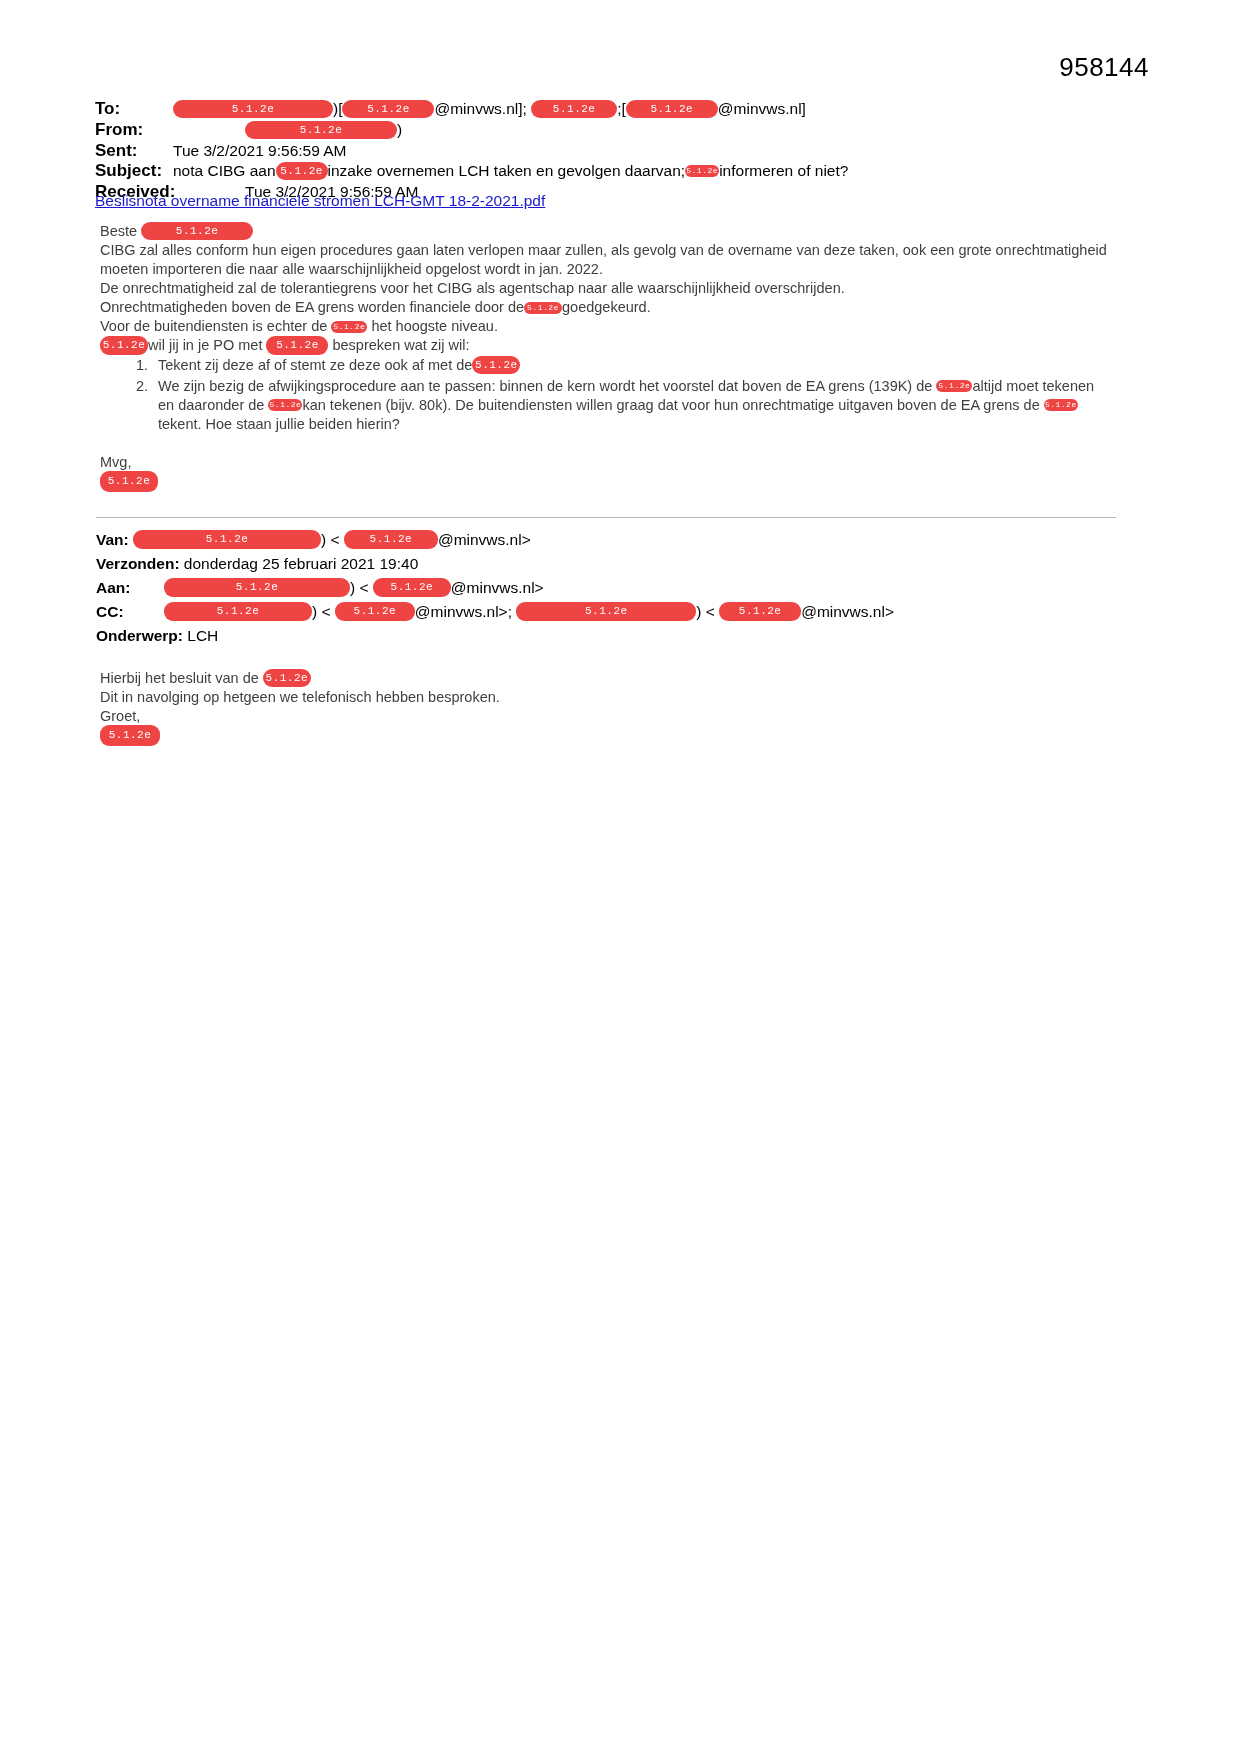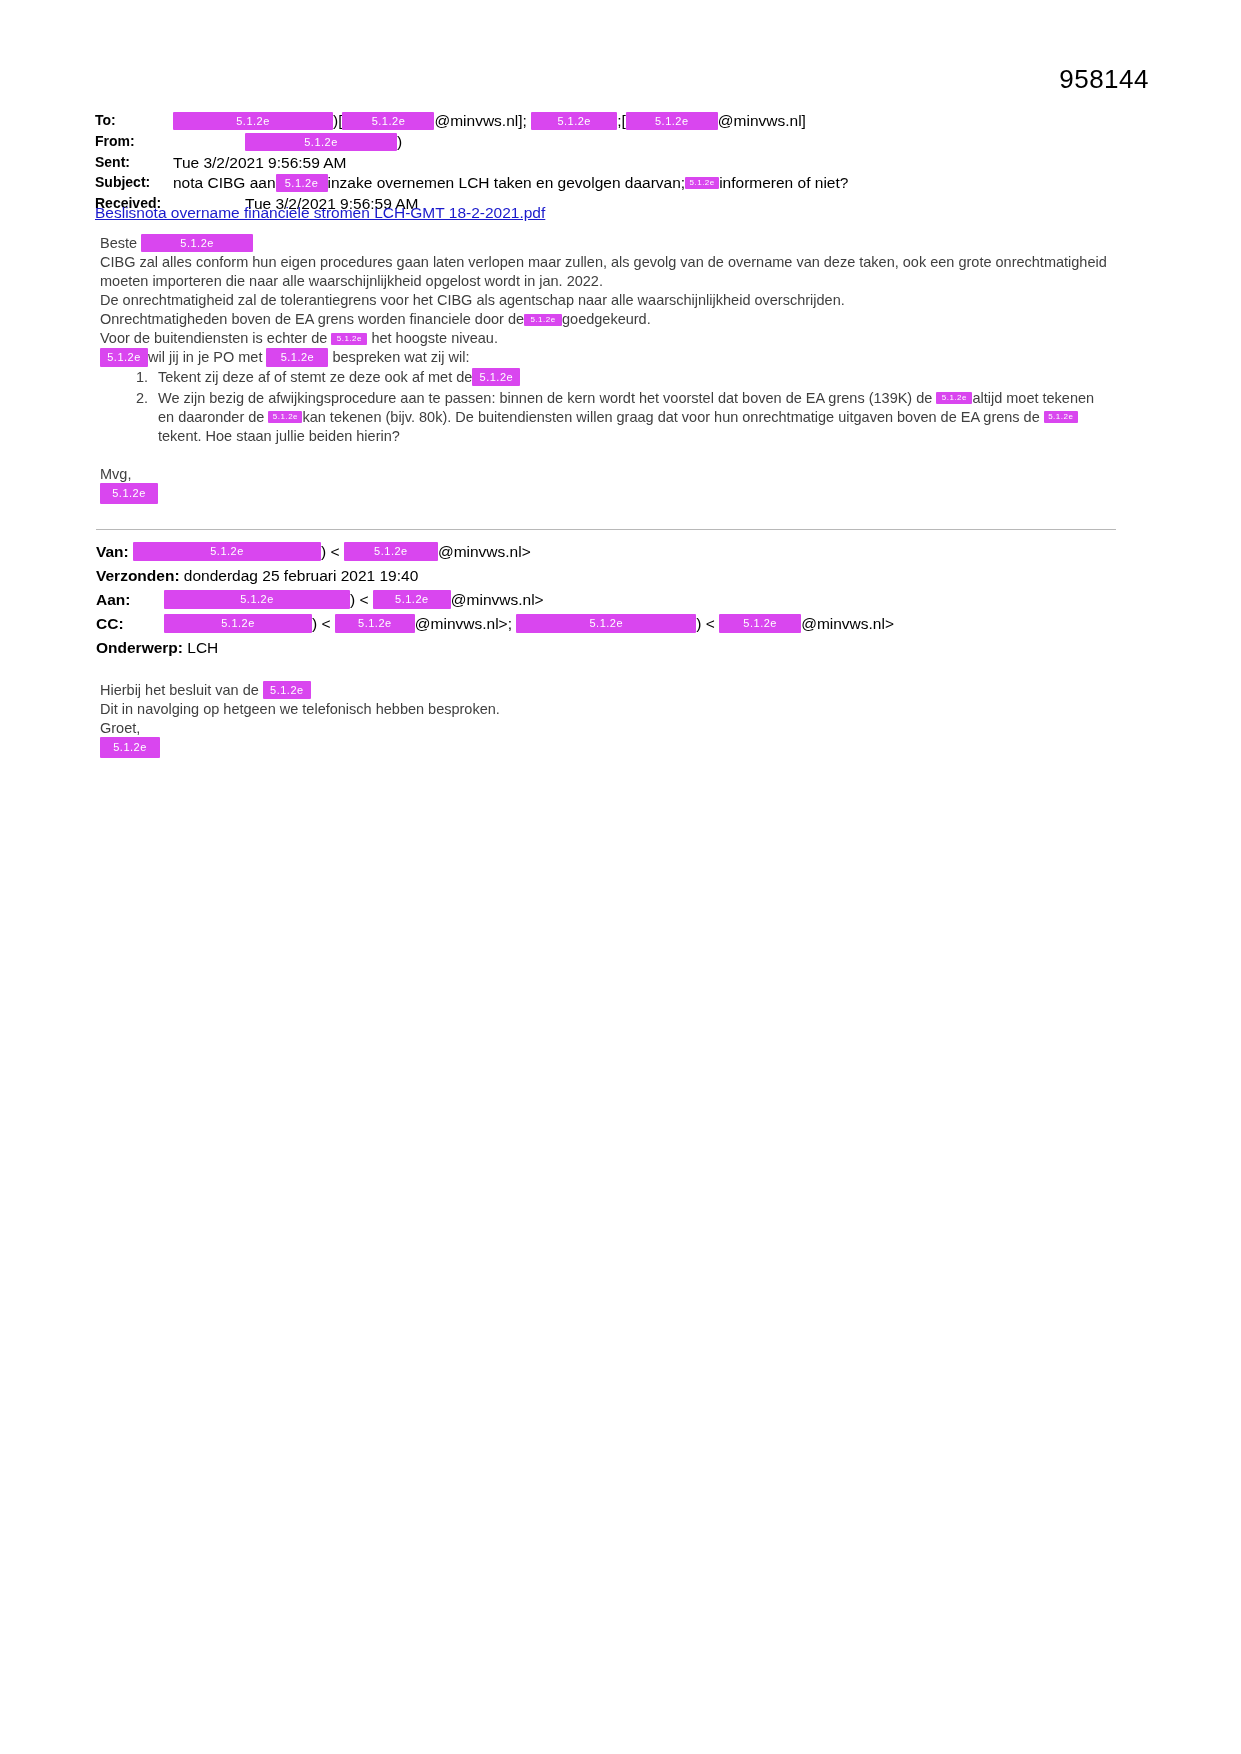--- a/index.html
+++ b/index.html
@@ -8,47 +8,47 @@
     background: #ffffff;
   }
   body {
     font-family: "Liberation Sans", sans-serif;
     color: #000000;
   }
   .page {
     position: relative;
     width: 1241px;
     height: 1722px;
-    margin: 16px auto;
+    margin: 4px auto;
     background: #ffffff;
     overflow: hidden;
   }
   .doc-number {
     position: absolute;
     top: 48px;
     right: 92px;
     font-size: 26px;
     font-family: "Liberation Sans", sans-serif;
     color: #000;
     letter-spacing: 0.5px;
   }
 
   
   .redact {
     display: inline-block;
-    background: #d946ef;
+    background: #ef4444;
     color: #ffffff;
     font-size: 11px;
-    font-family: Liberation Sans, sans-serif;
+    font-family: Liberation Mono, monospace;
     text-align: center;
     vertical-align: middle;
     line-height: 1.5;
     letter-spacing: 0.5px;
     padding: 1px 0;
-    border-radius: 1px;
+    border-radius: 9px;
     position: relative;
     top: -1px;
   }
   .redact.sm { font-size: 8px; padding: 0; }
 
   
   .header {
     position: absolute;
     left: 95px;
     top: 95px;
@@ -60,21 +60,21 @@
     align-items: flex-start;
     font-size: 15.5px;
     line-height: 19px;
     margin-bottom: 1px;
     white-space: nowrap;
   }
   .hlabel {
     font-weight: bold;
     width: 78px;
     flex: none;
-    font-size: 14px;
+    font-size: 17px;
   }
   .hvalue {
     flex: 1;
     font-size: 15.5px;
   }
   .hvalue.indent { padding-left: 72px; }
 
   .attachment {
     position: absolute;
     left: 95px;

